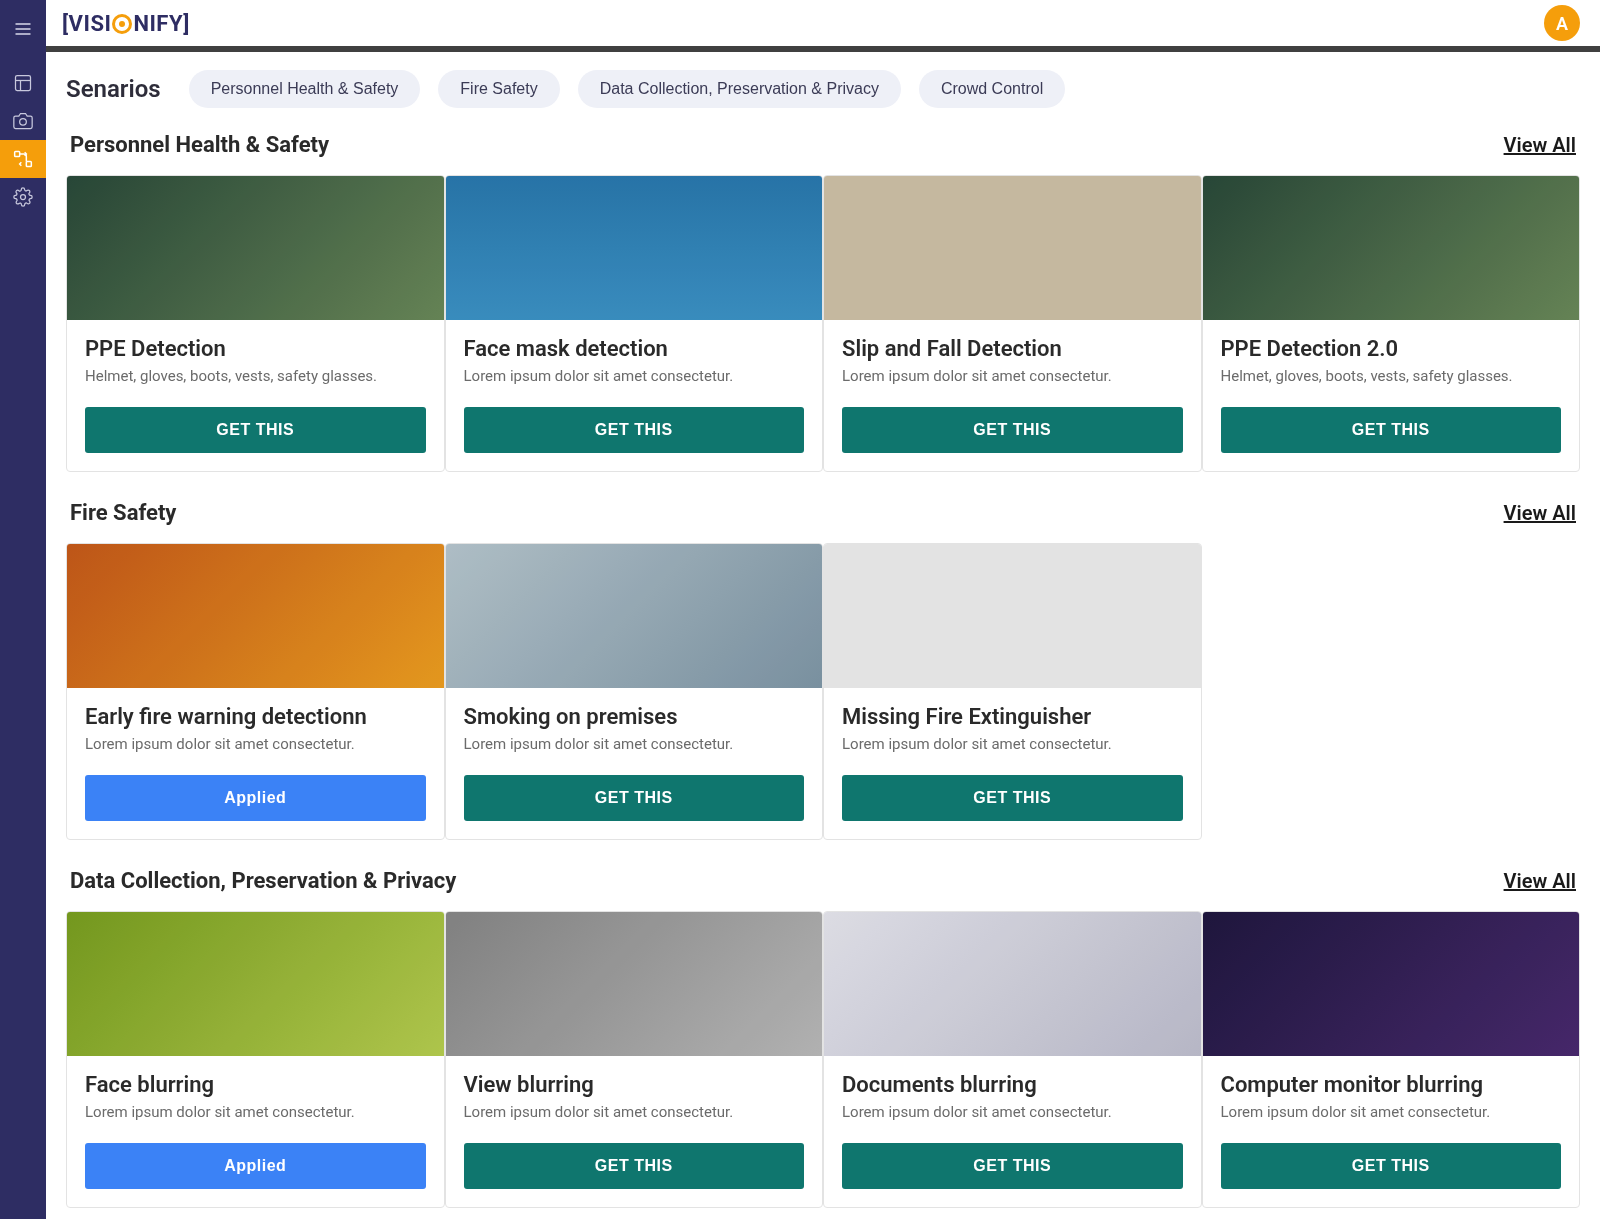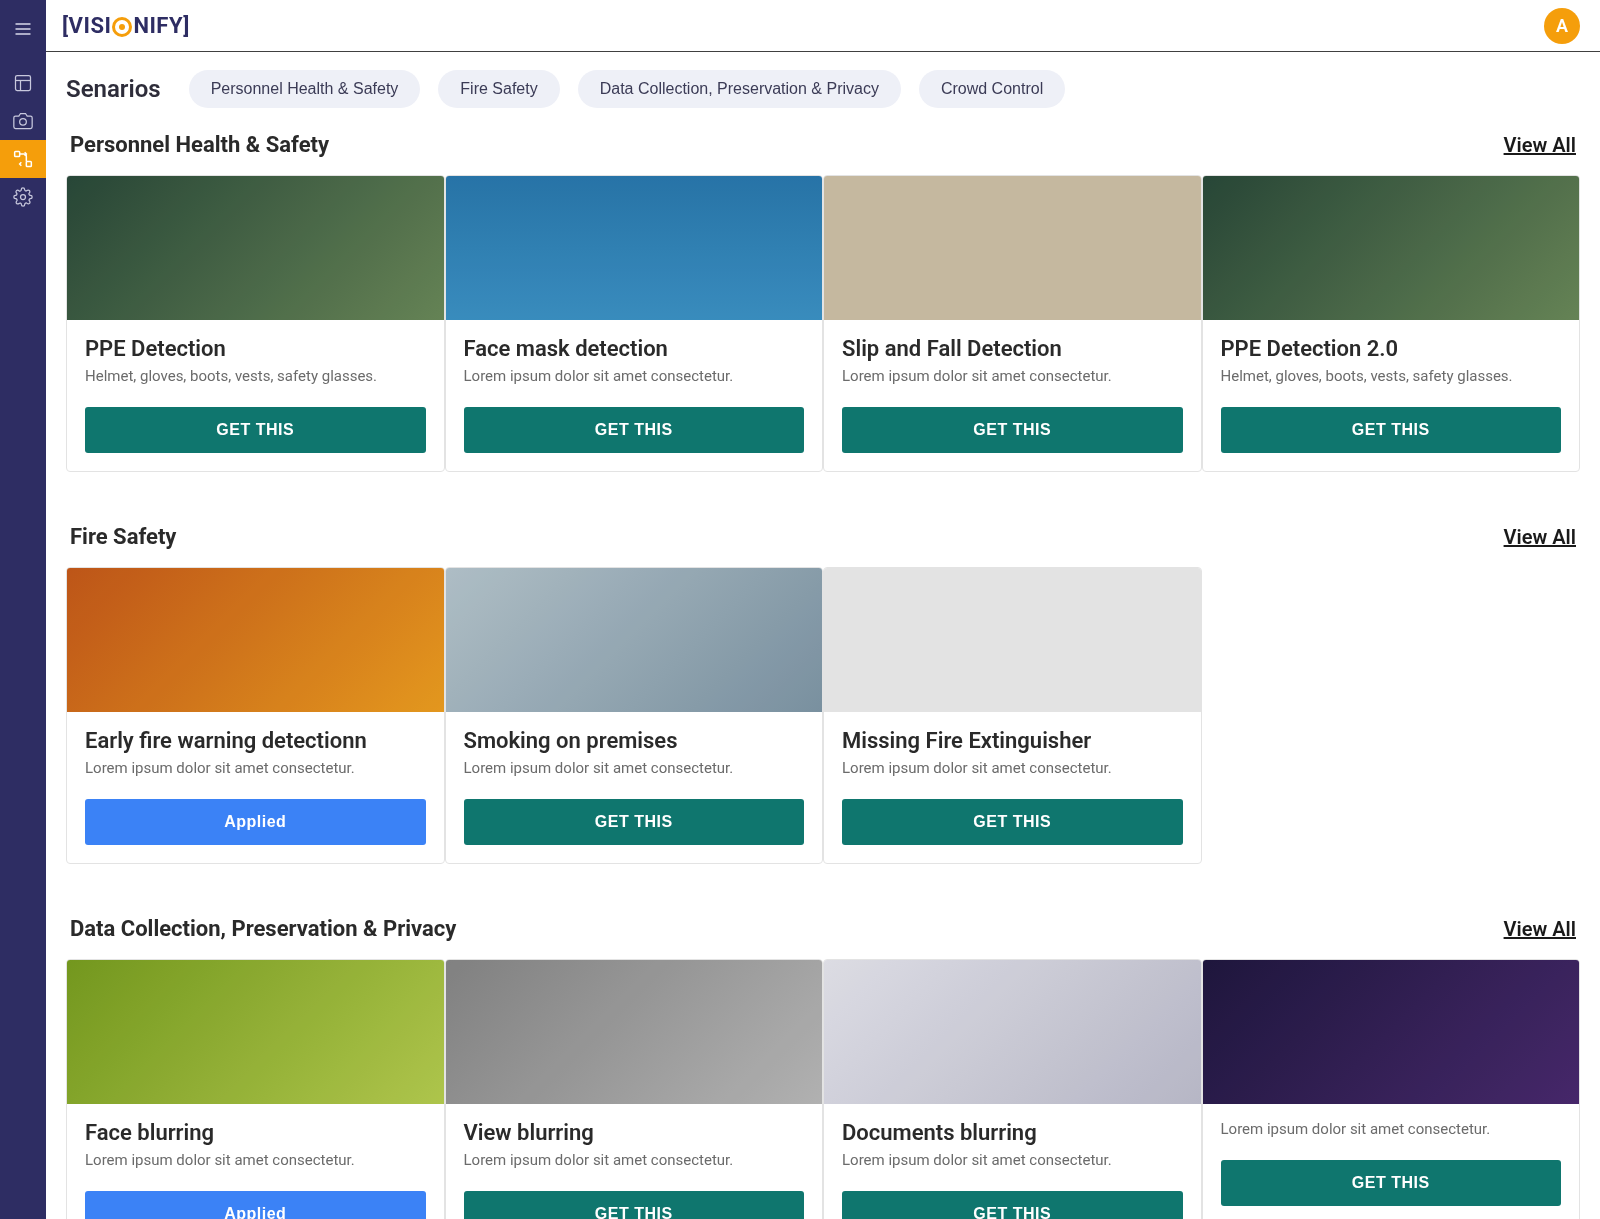--- a/index.html
+++ b/index.html
@@ -38,21 +38,21 @@
   .sidebar .menu-item { height: 42px; }
 
   .main {
     flex: 1;
     display: flex;
     flex-direction: column;
     overflow: hidden;
   }
   .header {
     height: 52px;
-    border-bottom: 1px solid #404040;
+    border-bottom: 6px solid #404040;
     display: flex;
     align-items: center;
     justify-content: space-between;
     padding: 0 20px 0 16px;
   }
   .logo {
     font-weight: 700;
     font-size: 22px;
     color: #2e2d63;
     letter-spacing: 0.5px;
@@ -132,21 +132,21 @@
     font-size: 20px;
     font-weight: 600;
     color: #1a1a1a;
     text-decoration: underline;
     cursor: pointer;
   }
 
   .cards {
     display: grid;
     grid-template-columns: repeat(4, 1fr);
-    margin-bottom: 52px;
+    margin-bottom: 28px;
     border-radius: 10px;
   }
   .card {
     border: 1px solid #e3e3e3;
     border-radius: 4px;
     overflow: hidden;
     background: #fff;
     display: flex;
     flex-direction: column;
   }
@@ -367,20 +367,21 @@
             <div class="card-img img-placeholder img-doc"></div>
             <div class="card-body">
               <div class="card-title">Documents blurring</div>
               <div class="card-desc">Lorem ipsum dolor sit amet consectetur.</div>
               <button class="card-btn">GET THIS</button>
             </div>
           </div>
           <div class="card">
             <div class="card-img img-placeholder img-monitor"></div>
             <div class="card-body">
+              <div class="card-title">Computer monitor blurring</div>
               <div class="card-desc">Lorem ipsum dolor sit amet consectetur.</div>
               <button class="card-btn">GET THIS</button>
             </div>
           </div>
         </div>
       </div>
   </div>
 </div>
 
 </body></html>

